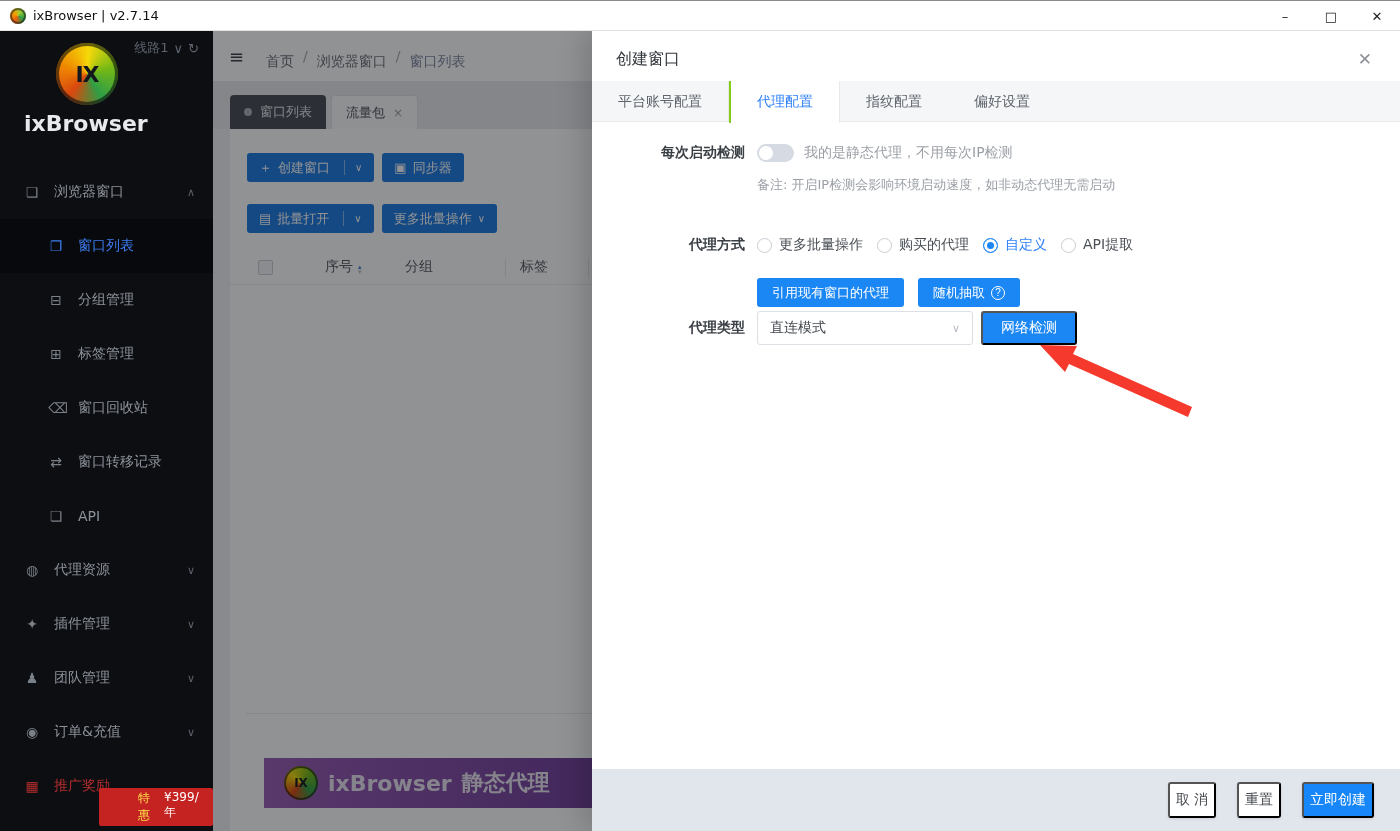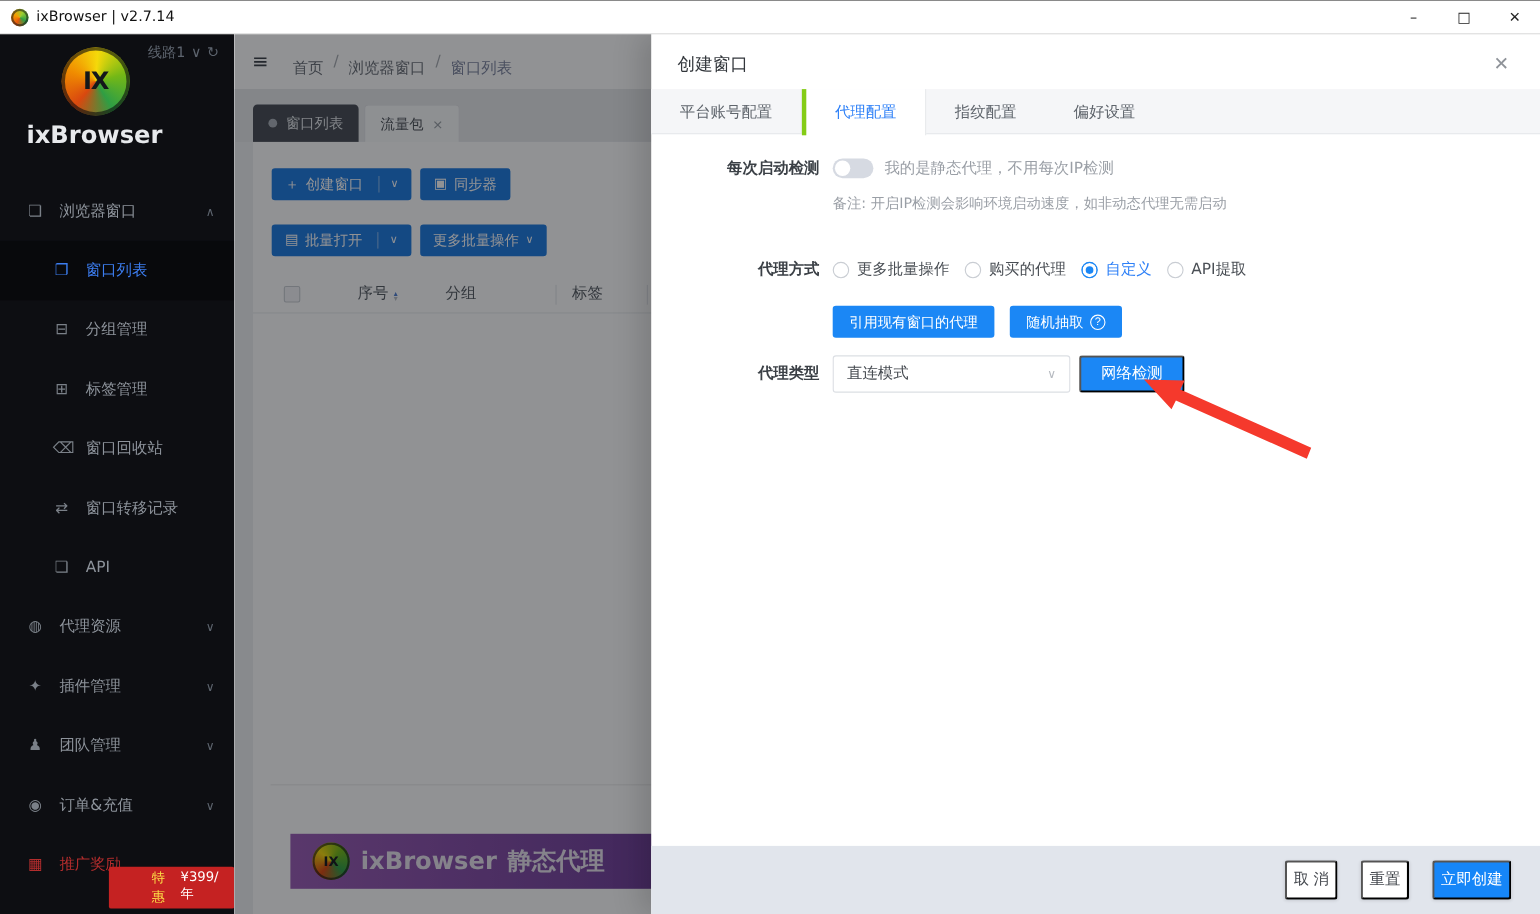--- a/index.html
+++ b/index.html
@@ -69,39 +69,39 @@
   .overlay { position:absolute; inset:0; background:rgba(10,13,18,.45); z-index:5; }
 
   
   .drawer { position:absolute; left:592px; top:30px; right:0; bottom:0; background:#fff; z-index:10; box-shadow:-10px 0 24px rgba(0,0,0,.15); }
   .d-head { position:relative; height:50px; }
   .d-title { position:absolute; left:24px; top:18px; font-size:16px; color:#33373c; }
   .d-close { position:absolute; right:28px; top:18px; font-size:17px; color:#8f9399; }
   .d-tabs { height:41px; background:#f5f6f8; border-bottom:1px solid #e7e9ec; display:flex; }
   .d-tab { height:41px; display:flex; align-items:center; padding:0 26px; font-size:14px; color:#5f656c; border-right:1px solid #e7e9ec; }
   .d-tab.noborder { border-right:none; }
-  .d-tab.active { background:#fff; color:#2e80f7; border-left:4px solid #84cc16; border-right:1px solid #e7e9ec; height:42px; margin-bottom:-1px; }
+  .d-tab.active { background:#fff; color:#2e80f7; border-left:2px solid #84cc16; border-right:1px solid #e7e9ec; height:42px; margin-bottom:-1px; }
   .d-body { position:relative; padding-top:22px; }
   .frow { display:flex; align-items:center; margin-bottom:0; }
   .flabel { width:165px; text-align:right; padding-right:12px; font-weight:bold; color:#3b4046; font-size:14px; flex:none; }
   .toggle { width:37px; height:18px; border-radius:9px; background:#d6dae2; position:relative; flex:none; margin-right:10px; }
   .toggle .knob { position:absolute; left:2px; top:2px; width:14px; height:14px; border-radius:50%; background:#fff; }
   .hint { color:#9a9fa6; font-size:14px; }
   .noterow { margin-top:14px; }
   .noterow .note { color:#9a9fa6; font-size:13px; }
   .radiorow { margin-top:42px; }
   .radio { display:flex; align-items:center; gap:7px; margin-right:14px; font-size:14px; color:#4a4f55; }
   .rc { width:15px; height:15px; border-radius:50%; border:1px solid #c9cdd3; background:#fff; flex:none; }
   .radio.sel .rc { border:1px solid #1b87f5; background:#1b87f5; box-shadow:inset 0 0 0 3px #fff; }
   .radio.sel { color:#2e80f7; }
   .actrow { margin-top:24px; }
   .ablue { background:#1b87f5; color:#fff; border:none; border-radius:3px; height:29px; display:flex; align-items:center; padding:0 15px; font-size:13px; gap:6px; }
   .ablue + .ablue { margin-left:14px; }
   .qmark { width:14px; height:14px; border:1px solid #fff; border-radius:50%; font-size:10px; line-height:12px; text-align:center; }
-  .typerow { margin-top:16px; }
+  .typerow { margin-top:4px; }
   .select { width:216px; height:34px; border:1px solid #dcdfe4; border-radius:3px; display:flex; align-items:center; justify-content:space-between; padding:0 12px; color:#44494f; font-size:14px; }
   .select .cv { color:#b6bac0; font-size:11px; }
   .netbtn { background:#1b87f5; color:#fff; border-radius:3px; height:34px; display:flex; align-items:center; padding:0 18px; font-size:14px; margin-left:8px; }
   .d-footer { position:absolute; left:0; right:0; bottom:0; height:62px; background:#e1e5ec; display:flex; align-items:center; justify-content:flex-end; padding-right:26px; gap:21px; }
   .fbtn { height:36px; border-radius:3px; display:flex; align-items:center; padding:0 6px; font-size:14px; background:#fff; color:#45494f; box-shadow:0 1px 3px rgba(0,0,0,.10); }
   .fbtn.primary { background:#1686f8; color:#fff; }
   .arrow-svg { position:absolute; left:430px; top:205px; pointer-events:none; }
 </style>
 </head>
 <body>

